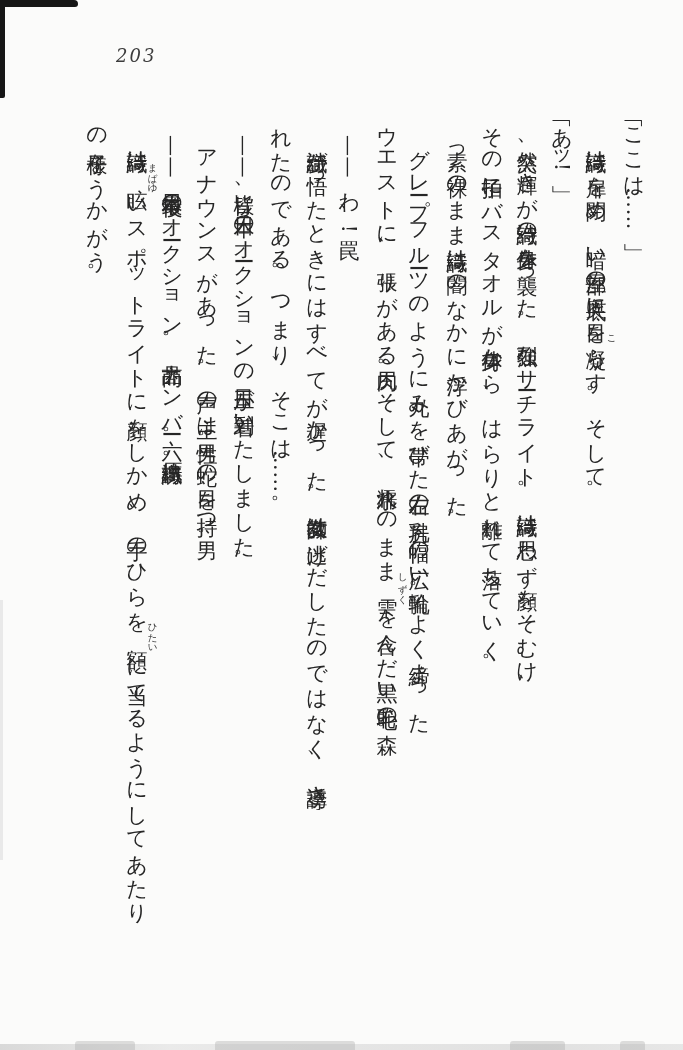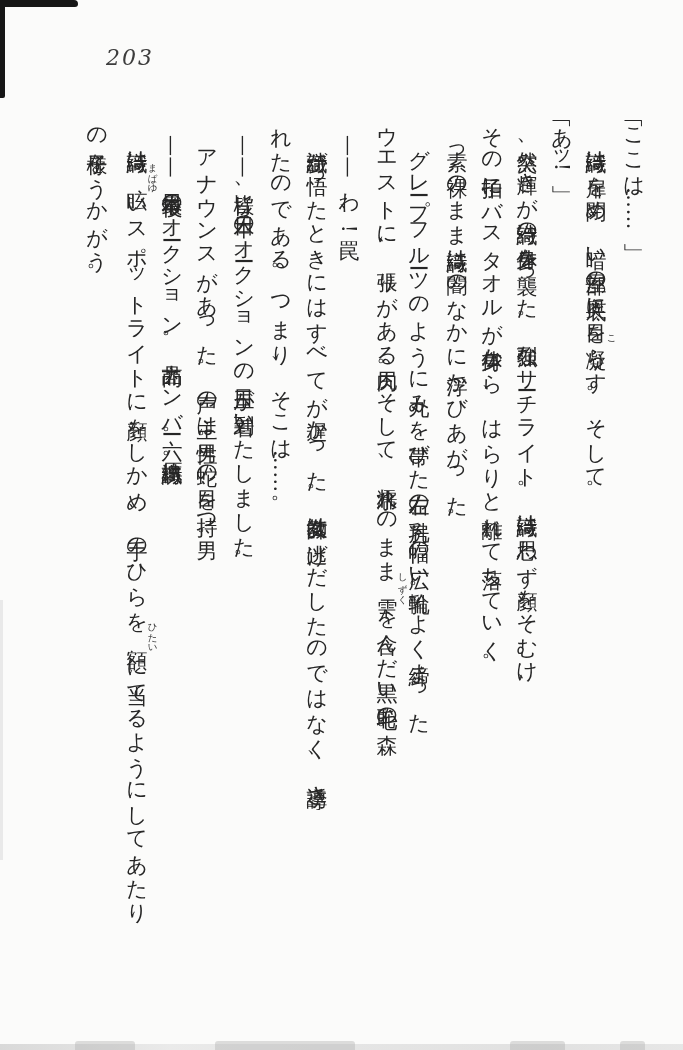--- a/index.html
+++ b/index.html
@@ -13,24 +13,24 @@
     overflow: hidden;
     background: #fbfbfa;
     font-family: "DejaVu Serif", "Liberation Serif", serif;
   }
   .page {
     position: absolute;
     inset: 0;
   }
   .page-number {
     position: absolute;
-    left: 106px;
+    left: 116px;
     top: 45px;
     font-style: italic;
-    font-size: 22px;
+    font-size: 18px;
     letter-spacing: 2px;
     color: #3c3c3c;
   }
   .text-block {
     position: absolute;
     inset: 0;
   }
   .col {
     position: absolute;
     writing-mode: vertical-rl;

